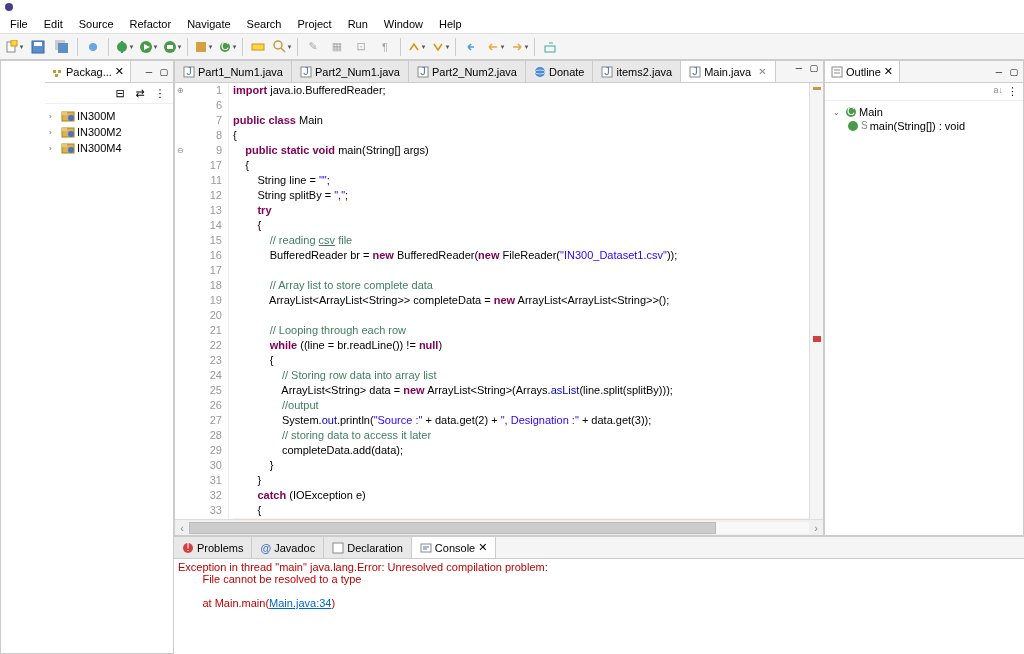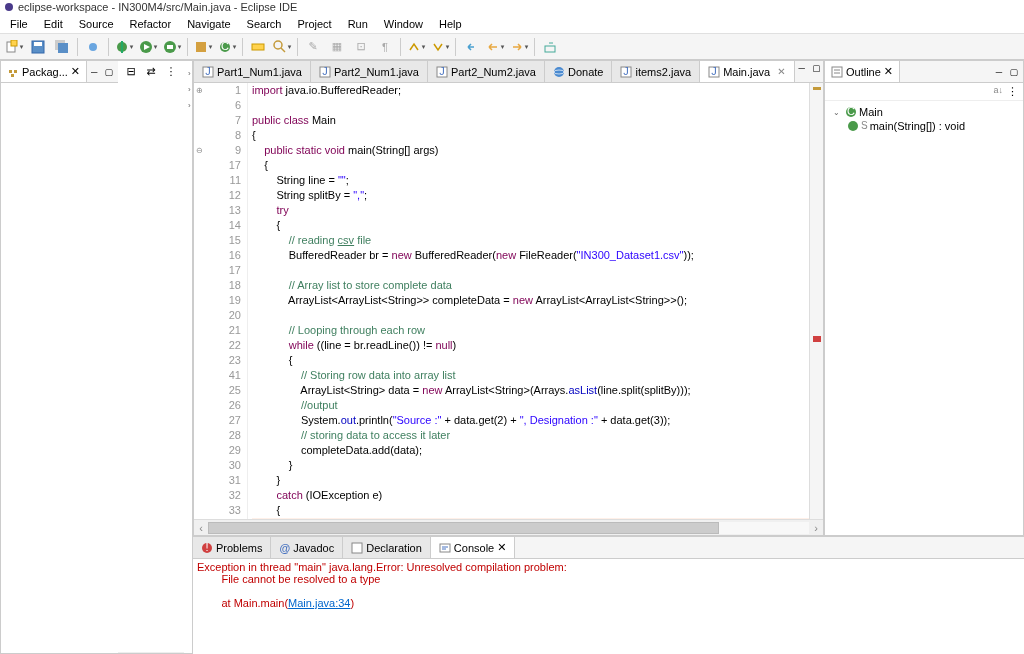--- a/index.html
+++ b/index.html
@@ -12,36 +12,36 @@
 .tb-sep { width: 1px; height: 18px; background: #ccc; margin: 0 3px; }
 .drop-arrow { font-size: 7px; color: #555; margin-left: 1px; }
 
 .main-area { flex: 1; display: flex; overflow: hidden; }
 .panel { background: #fff; border: 1px solid #ccc; display: flex; flex-direction: column; }
 .panel-tabs { display: flex; align-items: center; background: #f5f5f5; border-bottom: 1px solid #ccc; height: 22px; }
 .panel-tab { padding: 2px 6px; background: #fff; border-right: 1px solid #ccc; display: flex; align-items: center; gap: 3px; height: 100%; }
 .panel-ctrl { margin-left: auto; display: flex; gap: 1px; padding-right: 2px; }
 .panel-ctrl span { width: 14px; height: 14px; display: inline-flex; align-items: center; justify-content: center; cursor: pointer; font-size: 9px; }
 
-.left-col { width: 193px; display: flex; flex-direction: row; }
+.left-col { width: 174px; display: flex; flex-direction: column; padding-left: 44px; }
 .package-body { flex: 1; padding: 4px; background: #fff; overflow: auto; }
 .tree-item { padding: 1px 0; display: flex; align-items: center; gap: 2px; cursor: pointer; }
 .tree-arrow { width: 10px; font-size: 8px; color: #666; }
 
 .center-col { flex: 1; display: flex; flex-direction: column; min-width: 0; }
 .editor-tabs { display: flex; background: #f5f5f5; border-bottom: 1px solid #ccc; height: 22px; align-items: stretch; }
 .editor-tab { padding: 2px 8px; border-right: 1px solid #ccc; display: flex; align-items: center; gap: 3px; background: #e8e8e8; cursor: pointer; white-space: nowrap; }
 .editor-tab.active { background: #fff; }
 .editor-tab .close-x { font-size: 10px; color: #888; margin-left: 4px; }
 
 .editor-body { flex: 1; display: flex; background: #fff; overflow: hidden; position: relative; }
 .gutter { width: 40px; background: #fff; text-align: right; padding-right: 6px; color: #999; font-family: Consolas, monospace; font-size: 11px; line-height: 15px; border-right: 1px solid #eee; user-select: none; }
 .marker-col { width: 14px; background: #fff; }
 .code-area { flex: 1; font-family: Consolas, monospace; font-size: 11px; line-height: 15px; white-space: pre; overflow: auto; padding-left: 4px; }
-.kw { color: #7f0055; font-weight: normal; }
+.kw { color: #7f0055; font-weight: bold; }
 .str { color: #2a00ff; }
 .cmt { color: #3f7f5f; }
 .fld { color: #0000c0; }
 .err-line { background: #fff0e8; }
 .overview-ruler { width: 14px; background: #f5f5f5; border-left: 1px solid #ddd; position: relative; }
 .ruler-mark { position: absolute; width: 8px; height: 3px; left: 3px; }
 .hscroll { height: 16px; background: #f0f0f0; border-top: 1px solid #ddd; display: flex; align-items: center; }
 .hscroll-track { flex: 1; height: 12px; background: #f8f8f8; position: relative; }
 .hscroll-thumb { position: absolute; height: 12px; background: #ccc; border: 1px solid #bbb; }
 
@@ -62,21 +62,20 @@
 </style>
 </head>
 <body>
 
 <div class="title-bar">
   <span style="margin-right:4px;">
     <svg width="10" height="10">
         <circle cx="5" cy="5" r="4" fill="#4a3a8a"></circle>
       </svg>
   </span>
-  <span>eclipse-workspace - IN300M4/src/Main.java - Eclipse IDE</span>
 </div>
 
 <div class="menu-bar" id="menu-bar">
     <span class="menu-item">File</span>
     <span class="menu-item">Edit</span>
     <span class="menu-item">Source</span>
     <span class="menu-item">Refactor</span>
     <span class="menu-item">Navigate</span>
     <span class="menu-item">Search</span>
     <span class="menu-item">Project</span>
@@ -382,21 +381,21 @@
               <div>14</div>
               <div>15</div>
               <div>16</div>
               <div>17</div>
               <div>18</div>
               <div>19</div>
               <div>20</div>
               <div>21</div>
               <div>22</div>
               <div>23</div>
-              <div>41</div>
+              <div>24</div>
               <div>25</div>
               <div>26</div>
               <div>27</div>
               <div>28</div>
               <div>29</div>
               <div>30</div>
               <div>31</div>
               <div>32</div>
               <div>33</div>
               <div>34</div>

